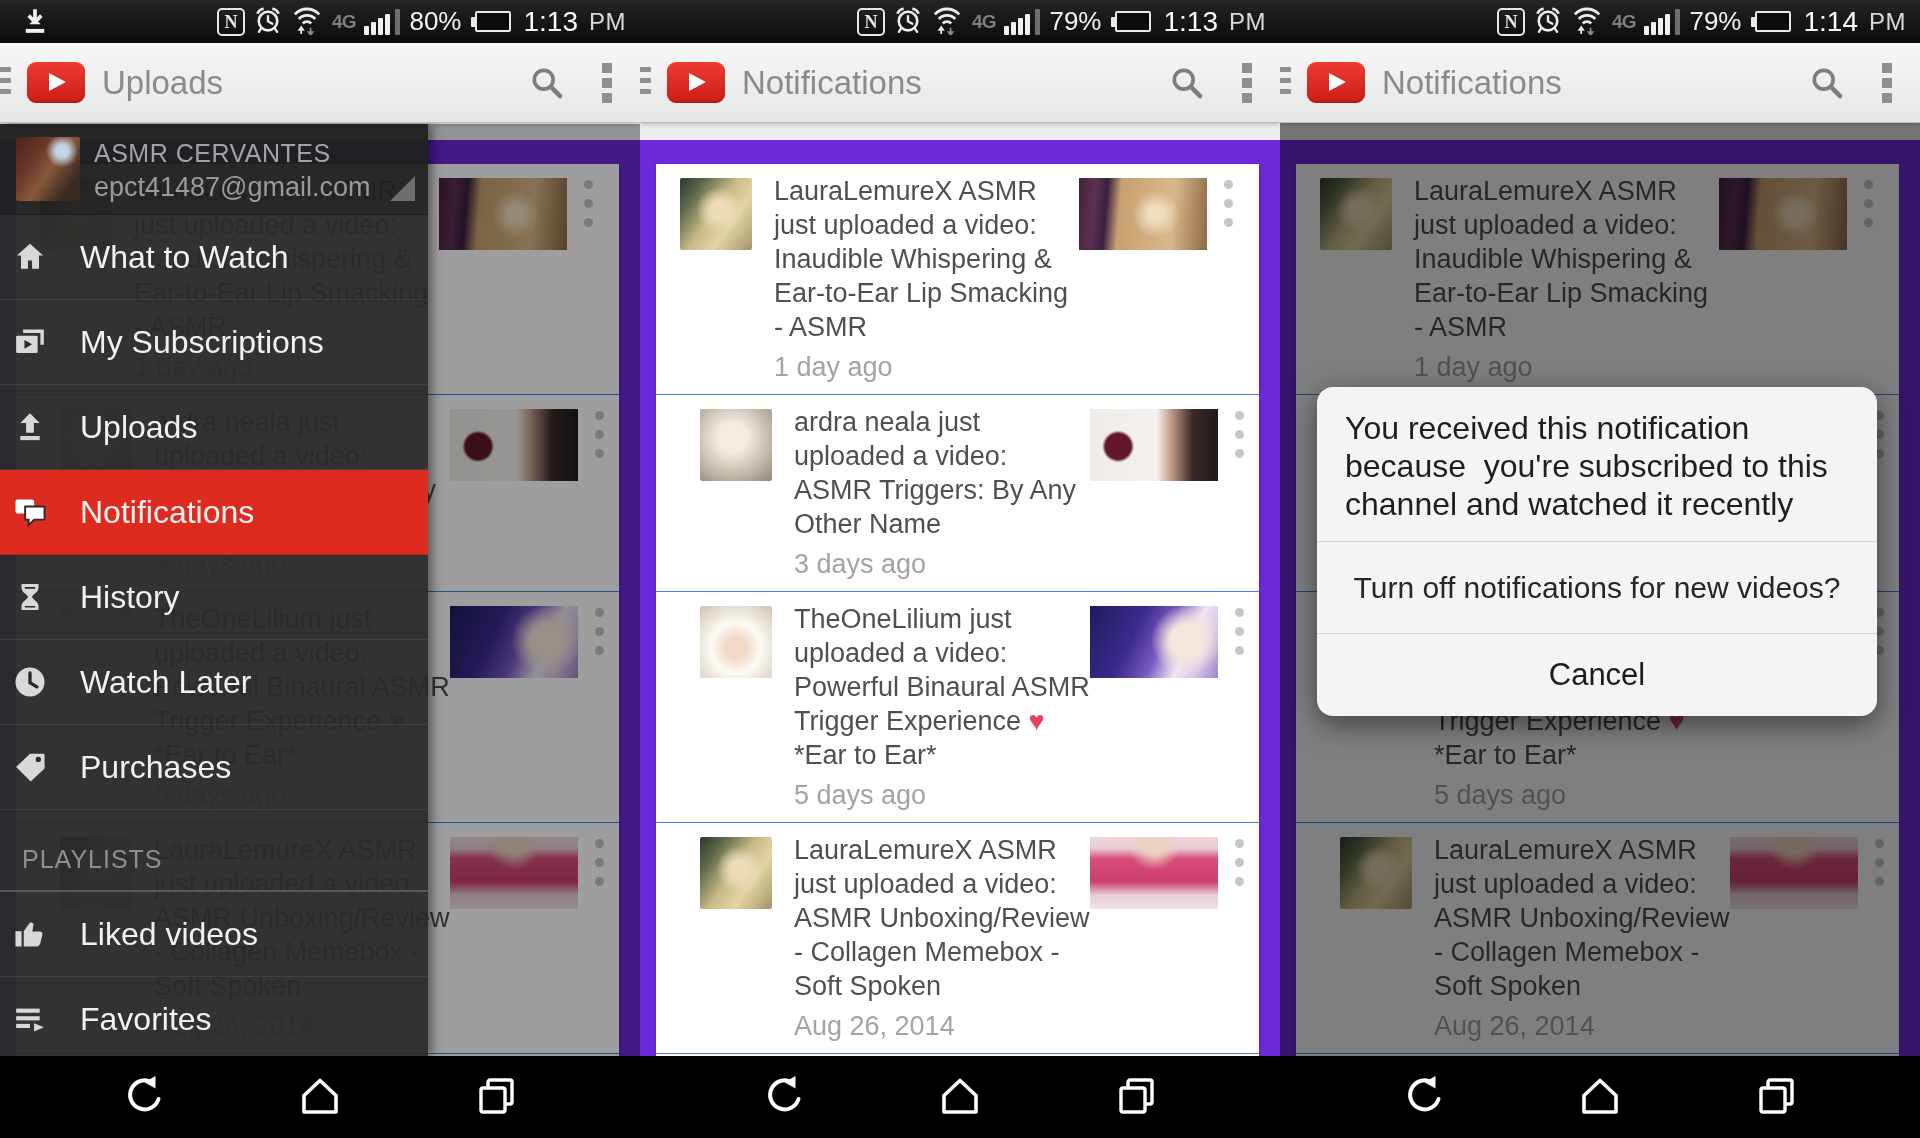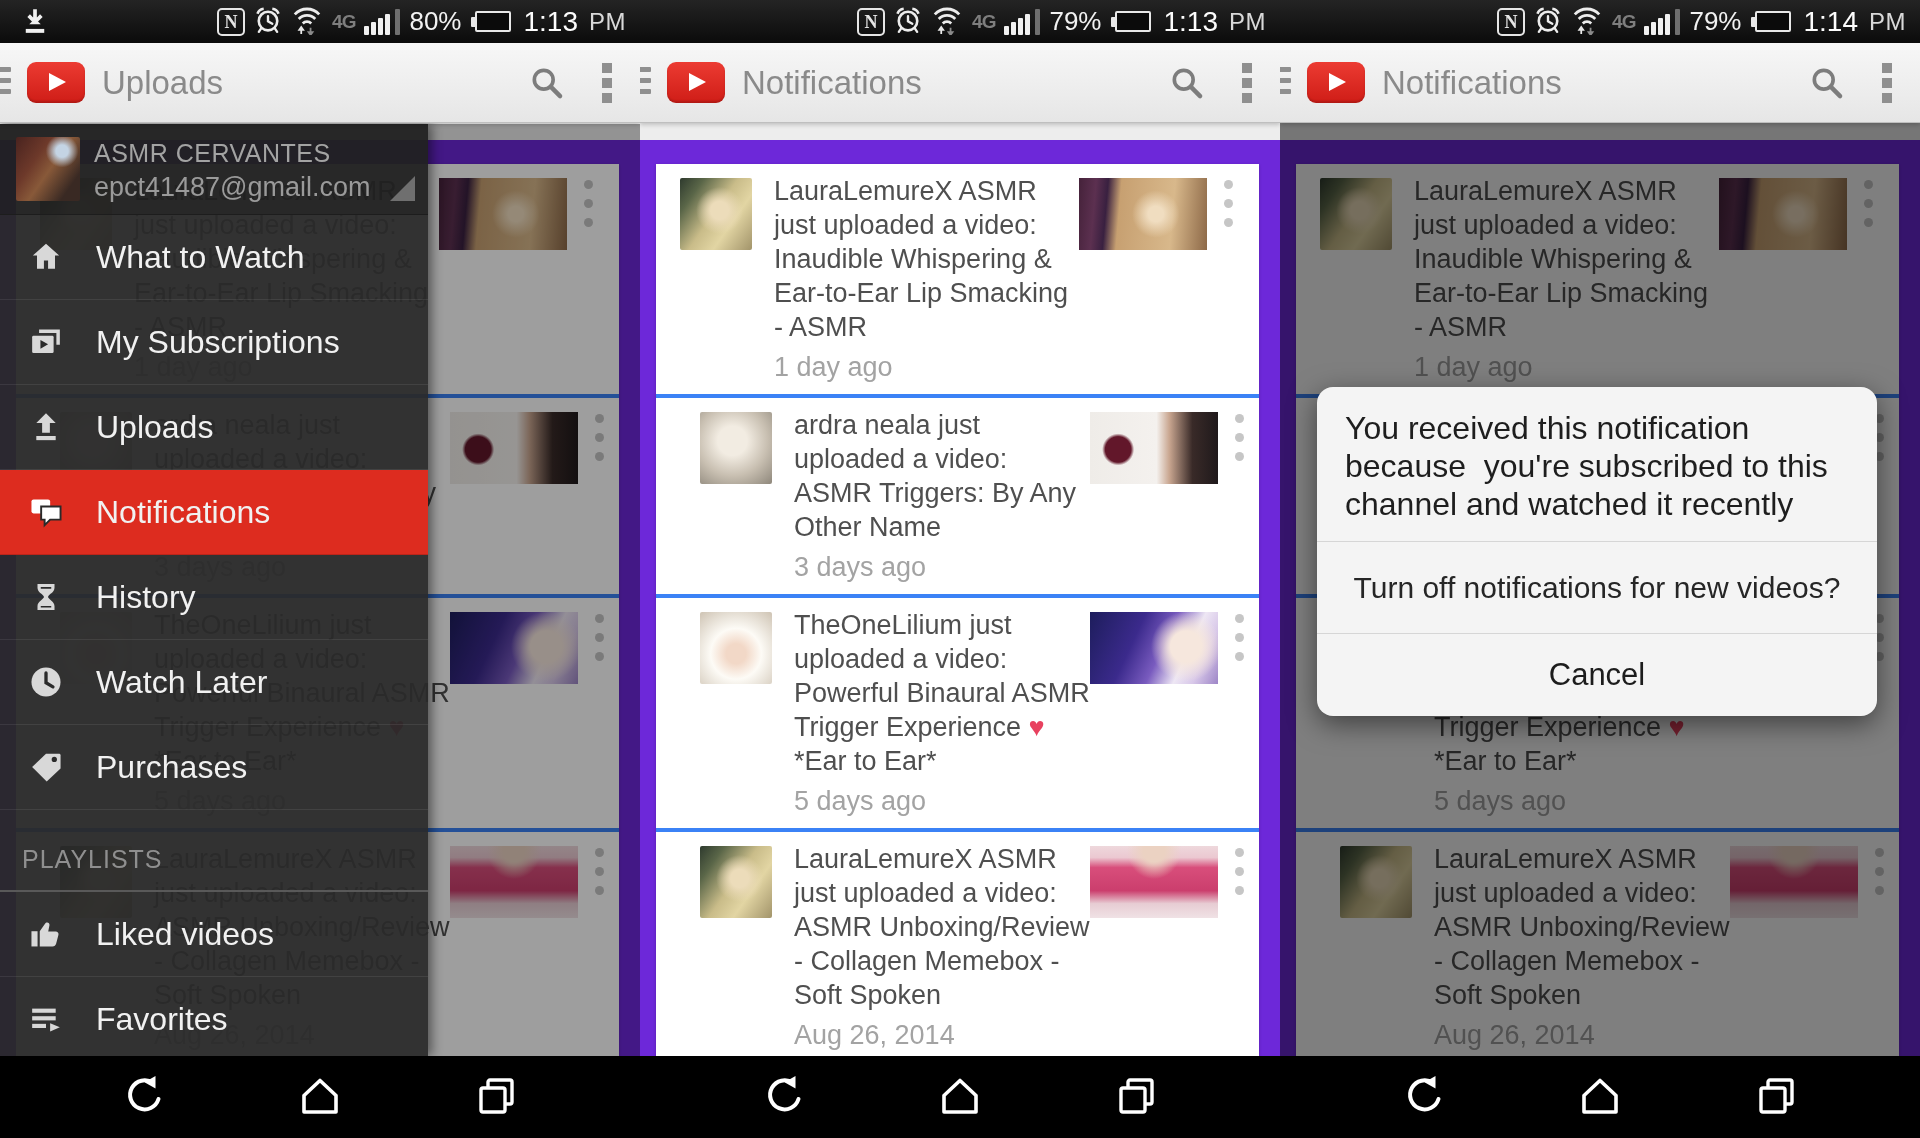--- a/index.html
+++ b/index.html
@@ -35,21 +35,21 @@
   .tb-title{margin-left:17px;font-size:33px;color:#8a8a8a;}
   .tb-actions{margin-left:auto;display:flex;align-items:center;gap:38px;padding-right:28px;}
   .search-icon svg{display:block;}
   .overflow-icon{display:flex;flex-direction:column;gap:5px;}
   .overflow-icon i{width:10px;height:10px;background:#8f8f8f;display:block;}
 
   
   .content{position:absolute;top:124px;bottom:82px;left:0;right:0;background:#6d28d9;overflow:hidden;z-index:1;margin-top:16px;}
   .card{position:absolute;left:16px;right:21px;top:24px;background:#fff;box-shadow:0 1px 3px rgba(0,0,0,0.22);}
   .note-row{display:flex;padding:10px 10px 12px 24px;align-items:flex-start;}
-  .note-row + .note-row{border-top:4px solid #3b82f6;padding-left:44px;}
+  .note-row + .note-row{border-top:1px solid #3b82f6;padding-left:44px;}
   .avatar{width:72px;height:72px;border-radius:2px;flex:none;margin-top:4px;}
   .note-text{margin-left:22px;width:296px;flex:none;}
   .note-title{font-size:27px;line-height:34px;color:#4f4f4f;}
   .note-time{font-size:27px;color:#a3a3a3;margin-top:8px;line-height:30px;}
   .note-time:empty{display:none;}
   .heart{color:#e8415f;}
   .note-right{margin-left:auto;display:flex;align-items:flex-start;}
   .thumb{width:128px;height:72px;flex:none;margin-top:4px;background:#888;}
   .dots{width:42px;display:flex;flex-direction:column;align-items:center;gap:10px;padding-top:6px;}
   .dots i{width:9px;height:9px;border-radius:50%;background:#c6c6c6;display:block;}
@@ -69,21 +69,21 @@
   .scrim-drawer{position:absolute;top:124px;bottom:82px;left:0;right:0;background:rgba(0,0,0,0.38);z-index:5;}
   .scrim-dialog{position:absolute;top:43px;bottom:82px;left:0;right:0;background:rgba(0,0,0,0.50);z-index:20;}
 
   
   .drawer{position:absolute;top:124px;bottom:82px;left:0;width:428px;background:rgba(42,42,42,0.93);box-shadow:4px 0 10px rgba(0,0,0,0.45);z-index:25;overflow:hidden;}
   .drawer-account{height:90px;position:relative;background:rgba(0,0,0,0.20);border-bottom:1px solid #1d1d1d;}
   .acct-avatar{position:absolute;left:16px;top:13px;width:64px;height:64px;border-radius:2px;background:radial-gradient(circle at 72% 22%,#c4d4e4 9%,rgba(0,0,0,0) 24%),linear-gradient(125deg,#49231f 0%,#6d392a 32%,#885939 52%,#392923 82%);}
   .acct-name{position:absolute;left:94px;top:15px;font-size:25px;color:#a3a3a3;letter-spacing:0.5px;}
   .acct-email{position:absolute;left:94px;top:48px;font-size:27px;color:#9a9a9a;}
   .acct-caret{position:absolute;right:13px;bottom:13px;width:0;height:0;border-left:25px solid transparent;border-bottom:25px solid #6f6f6f;}
-  .drawer-item{height:85px;display:flex;align-items:center;padding-left:26px;color:#f1f1f1;font-size:32px;border-bottom:1px solid rgba(255,255,255,0.08);box-sizing:border-box;}
+  .drawer-item{height:85px;display:flex;align-items:center;padding-left:10px;color:#f1f1f1;font-size:32px;border-bottom:1px solid rgba(255,255,255,0.08);box-sizing:border-box;}
   .drawer-item .d-icon{width:40px;height:40px;margin-right:30px;color:#d8d8d8;flex:none;display:flex;align-items:center;justify-content:center;}
   .drawer-item.active{background:#dd2c1f;border-bottom-color:rgba(0,0,0,0.15);}
   .drawer-item.active .d-icon{color:#ffffff;}
   .drawer-section{height:82px;display:flex;align-items:flex-end;padding:0 0 16px 22px;color:#8f8f8f;font-size:25px;letter-spacing:1px;border-bottom:2px solid #595959;box-sizing:border-box;}
 
   
   .dialog{position:absolute;left:37px;top:387px;width:560px;background:#f4f4f4;border-radius:16px;box-shadow:0 8px 28px rgba(0,0,0,0.5);overflow:hidden;z-index:28;}
   .dialog-message{padding:22px 26px 18px 28px;font-size:32px;line-height:38px;color:#1e1e1e;white-space:pre-wrap;}
   .dialog-action{border-top:1px solid #d6d6d6;height:92px;display:flex;align-items:center;justify-content:center;font-size:30px;color:#262626;box-sizing:border-box;}
   .dialog-cancel{border-top:1px solid #d6d6d6;height:83px;display:flex;align-items:center;justify-content:center;font-size:31px;color:#1c1c1c;box-sizing:border-box;}

